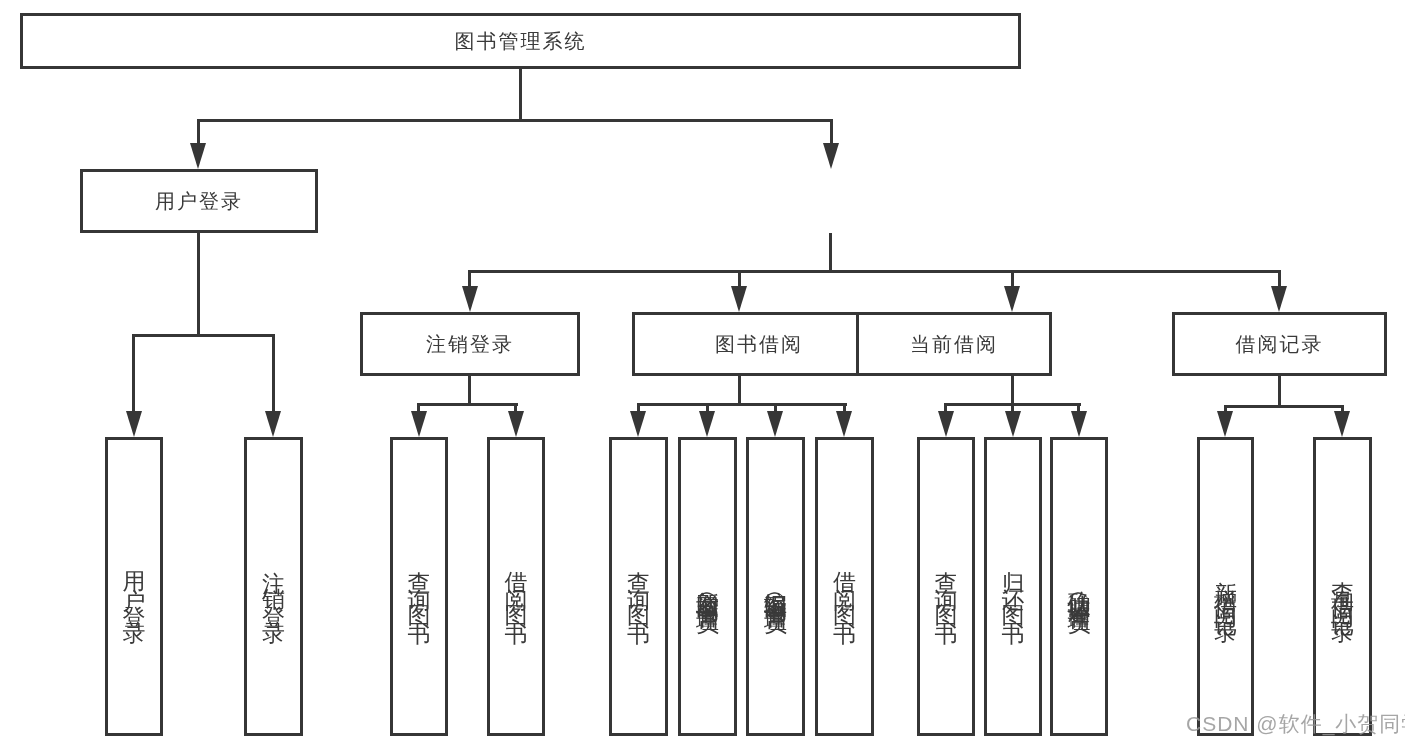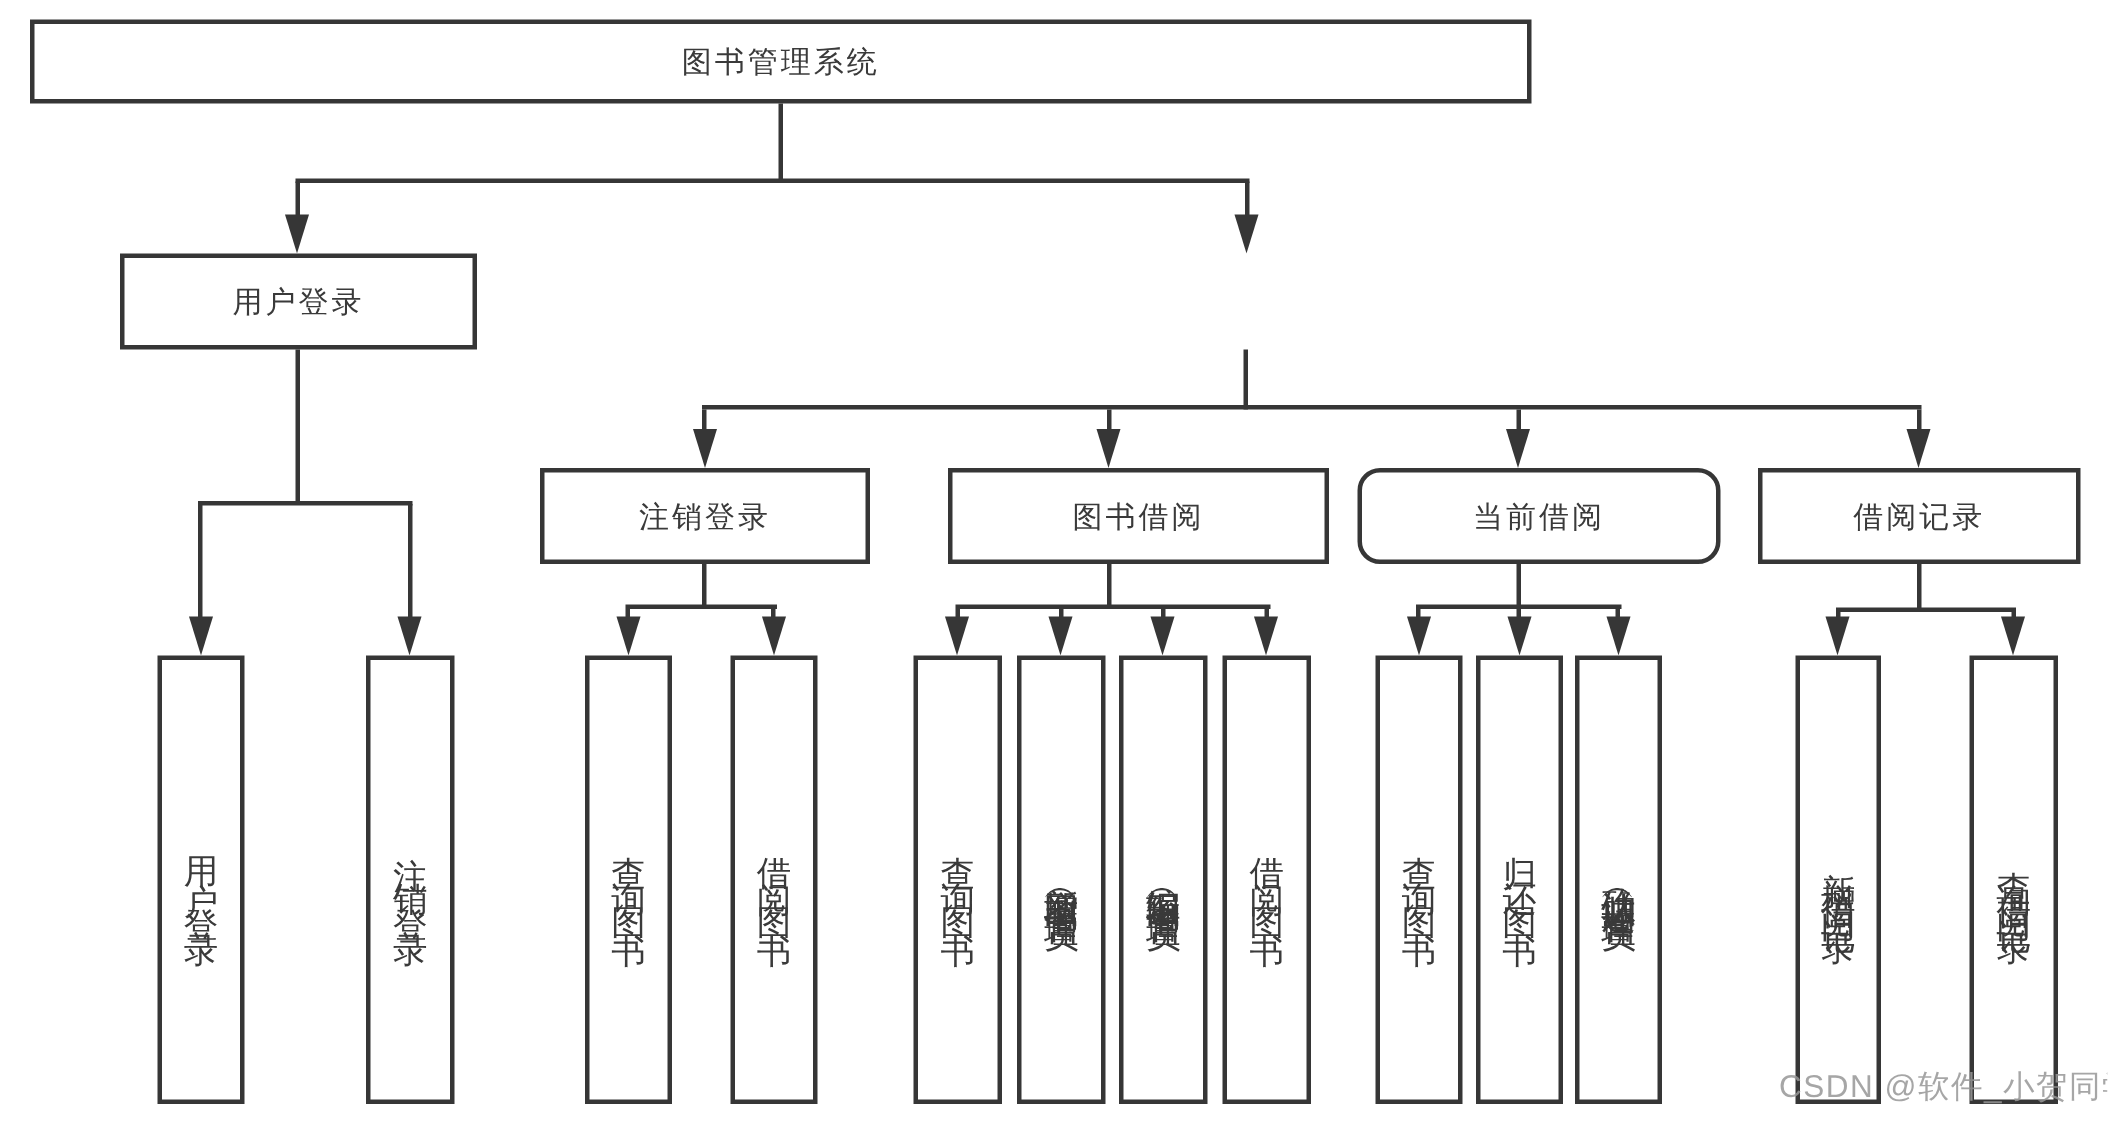--- a/index.html
+++ b/index.html
@@ -85,21 +85,21 @@
   <div class="arrow" style="left:1004px;top:286px;"></div>
   <div class="line" style="left:1278px;top:273px;width:3px;height:14px;"></div>
   <div class="arrow" style="left:1271px;top:286px;"></div>
 
   <div class="box" style="left:360px;top:312px;width:220px;height:64px;">
     <span class="hlabel">注销登录</span>
   </div>
   <div class="box" style="left:632px;top:312px;width:254px;height:64px;font-family:Liberation Mono, monospace;">
     <span class="hlabel">图书借阅</span>
   </div>
-  <div class="box" style="left:905px;top:312px;width:242px;height:64px;border-radius:15px;">
+  <div class="box" style="left:856px;top:312px;width:196px;height:64px;">
     <span class="hlabel">当前借阅</span>
   </div>
   <div class="box" style="left:1172px;top:312px;width:215px;height:64px;">
     <span class="hlabel">借阅记录</span>
   </div>
 
   <div class="line" style="left:468px;top:376px;width:3px;height:30px;"></div>
   <div class="line" style="left:417px;top:403px;width:101px;height:3px;"></div>
   <div class="line" style="left:417px;top:406px;width:3px;height:9px;"></div>
   <div class="arrow" style="left:411px;top:411px;"></div>

